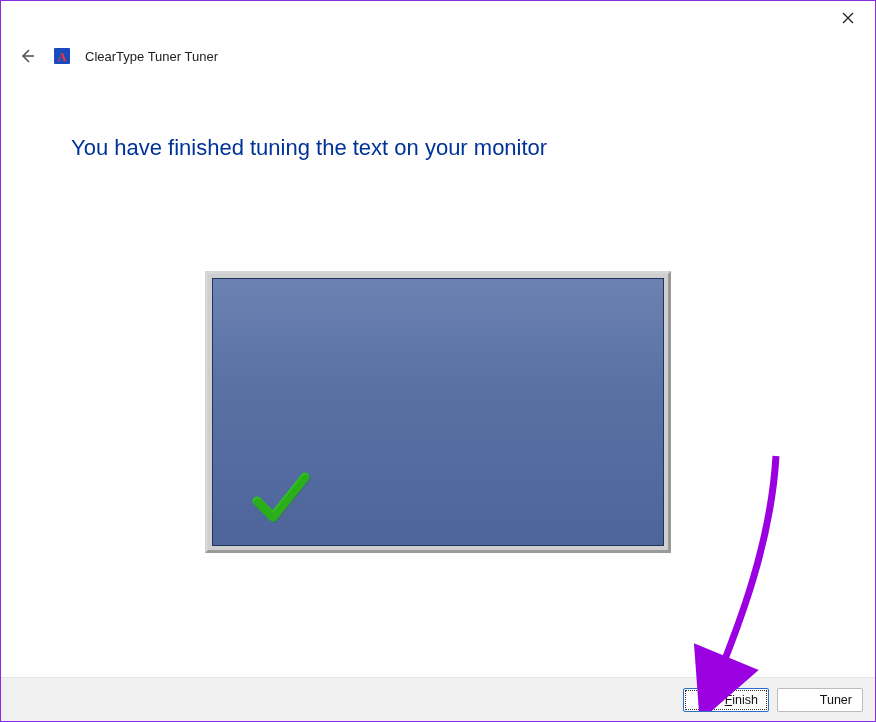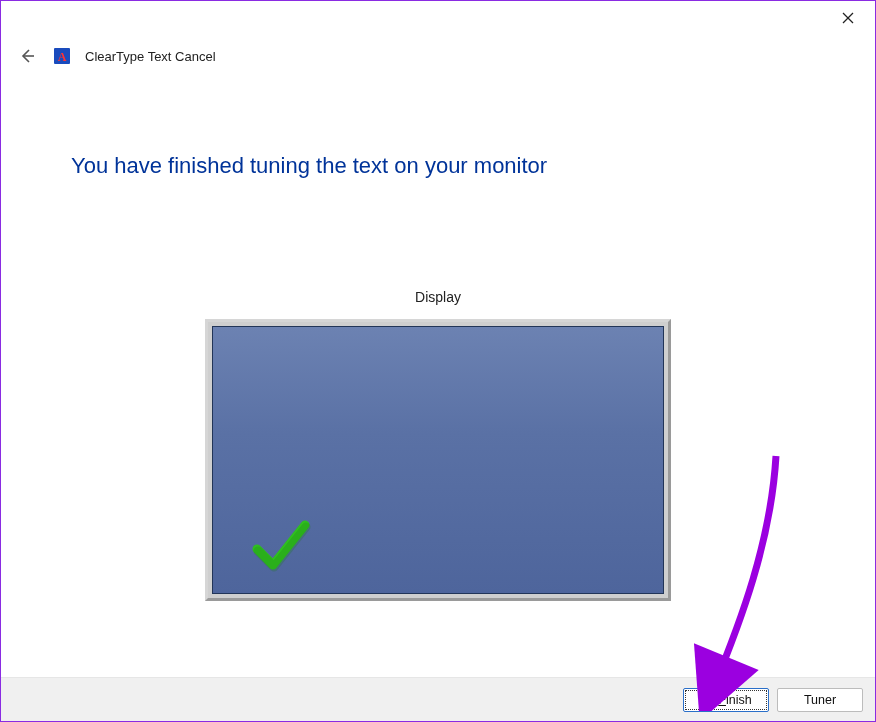--- a/index.html
+++ b/index.html
@@ -67,21 +67,21 @@
     top: 100px;
     left: 70px;
     right: 70px;
     bottom: 60px;
   }
 
   .heading {
     font-size: 22px;
     color: #003399;
     font-weight: 400;
-    margin-top: 52px;
+    margin-top: 34px;
     margin-bottom: 110px;
   }
 
   .display-label {
     text-align: center;
     font-size: 14px;
     color: #222;
     margin-bottom: 14px;
   }
 
@@ -129,21 +129,21 @@
 
   .btn {
     min-width: 86px;
     height: 24px;
     font-size: 12.5px;
     background: #ffffff;
     border: 1px solid #bcbcbc;
     border-radius: 2px;
     display: inline-flex;
     align-items: center;
-    justify-content: center;
+    justify-content: flex-end;
     gap: 4px;
     cursor: pointer;
     padding: 0 10px;
     color: #111;
   }
   .btn.primary {
     border: 1px solid #2a6fc9;
     outline: 1px dotted #333;
     outline-offset: -3px;
   }
@@ -174,27 +174,26 @@
       <path d="M11 3 L5 9 L11 15" fill="none" stroke="#555" stroke-width="1.6"></path>
       <line x1="5" y1="9" x2="16" y2="9" stroke="#555" stroke-width="1.6"></line>
     </svg>
   </div>
   <span class="app-icon">
     <svg width="18" height="18" viewBox="0 0 18 18">
       <rect x="1" y="1" width="16" height="16" fill="#1a4bbd" rx="1"></rect>
       <text x="9" y="14" font-size="12" font-family="serif" text-anchor="middle" fill="#ff3333" font-weight="bold">A</text>
     </svg>
   </span>
-  <span class="app-title">ClearType Text Cancel</span>
+  <span class="app-title">ClearType Tuner Tuner</span>
 </div>
 
 <div class="content">
   <div class="heading">You have finished tuning the text on your monitor</div>
 
-  <div class="display-label">Display</div>
 
   <div class="monitor-wrap">
     <div class="monitor">
       <div class="monitor-inner">
         <span class="checkmark">
           <svg width="64" height="60" viewBox="0 0 64 60">
             <path d="M8 34 L24 50 L56 10" fill="none" stroke="#2fbf1f" stroke-width="9" stroke-linecap="round" stroke-linejoin="round"></path>
             <path d="M8 34 L24 50 L56 10" fill="none" stroke="#1a7f10" stroke-width="9" stroke-linecap="round" stroke-linejoin="round" opacity="0.25" transform="translate(1,2)"></path>
           </svg>
         </span>

